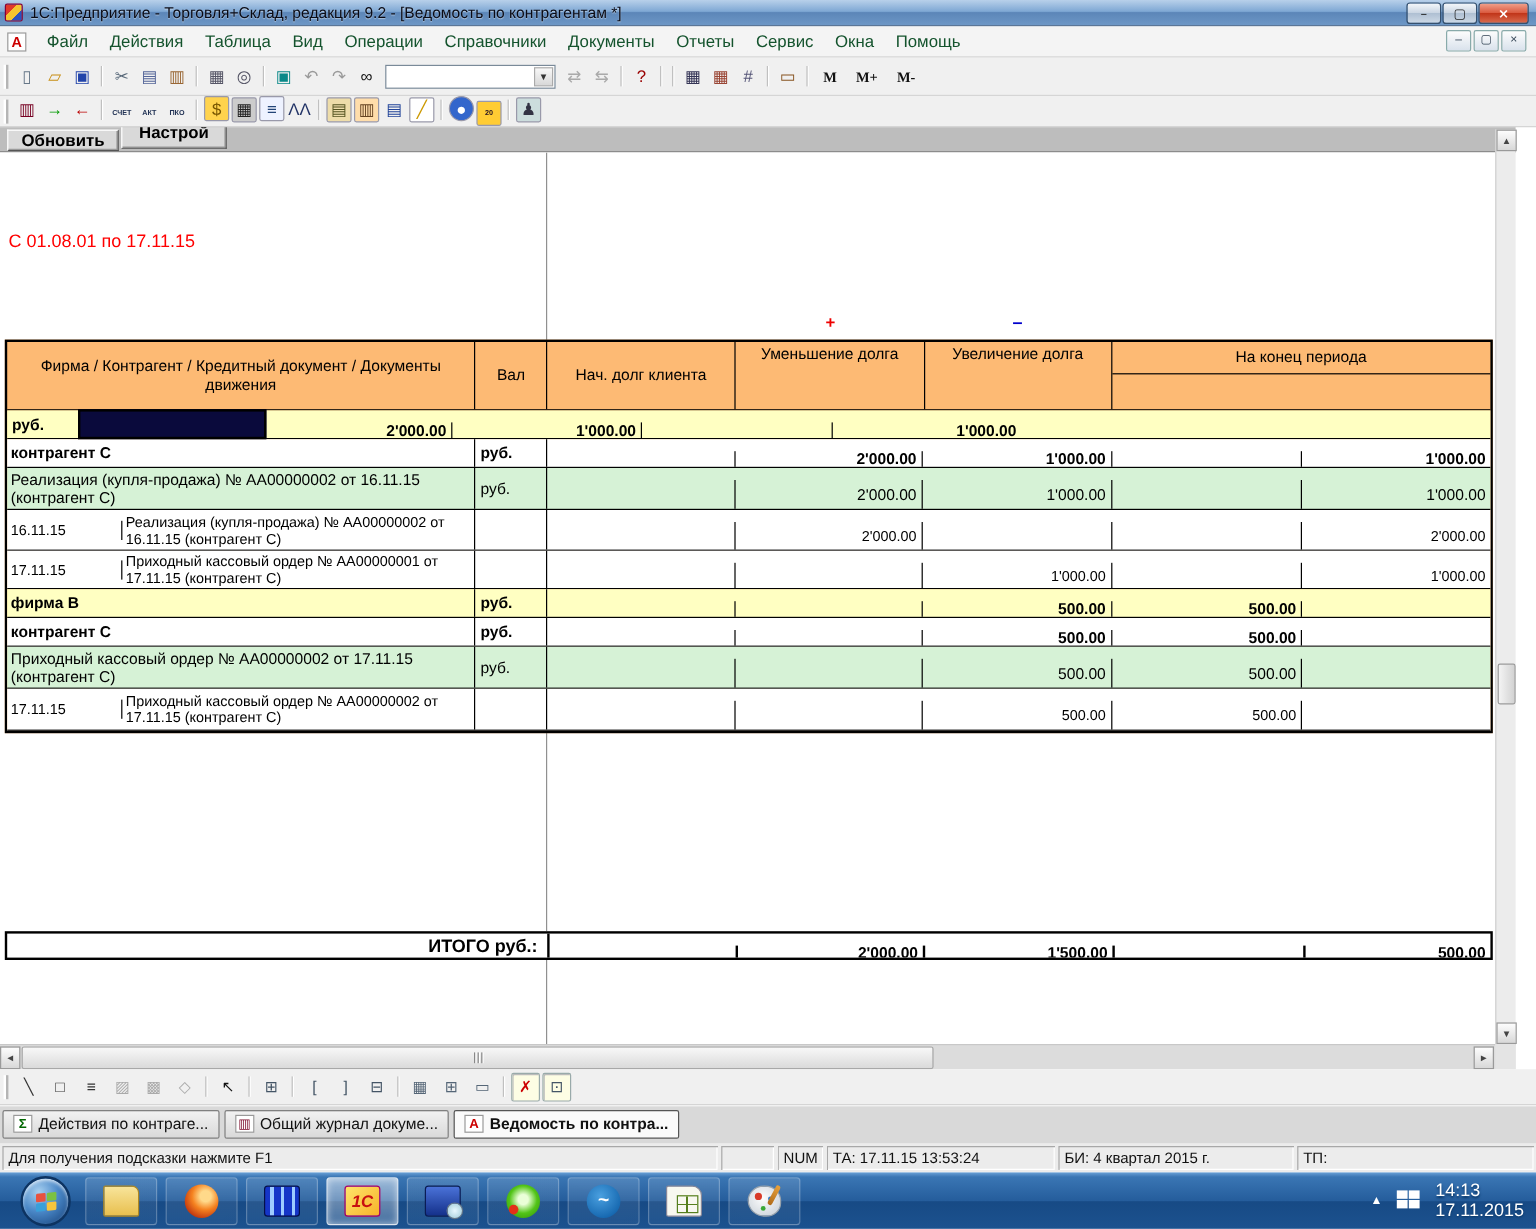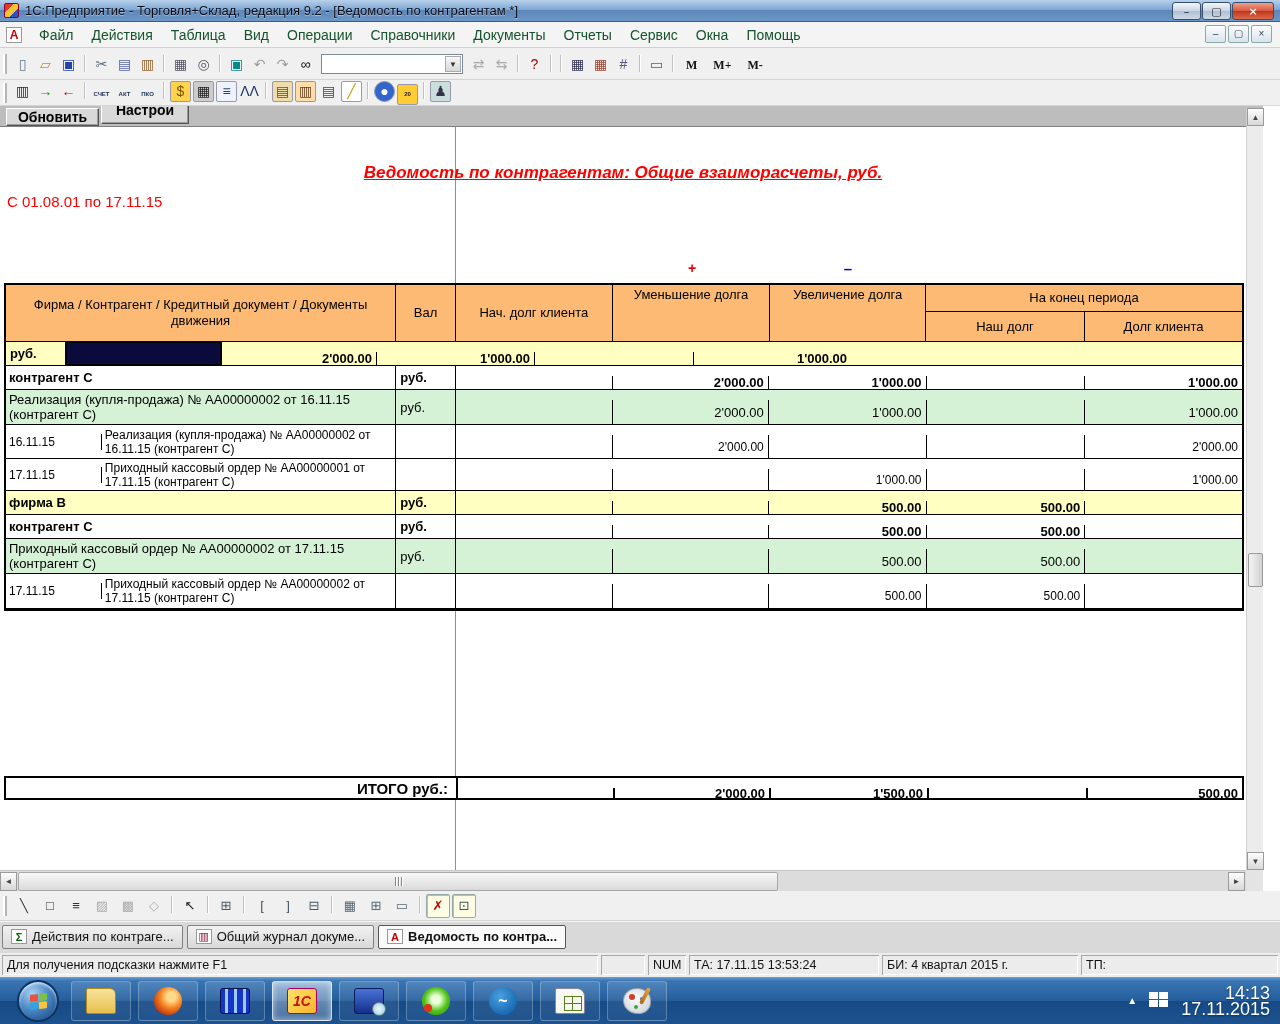--- a/index.html
+++ b/index.html
@@ -172,21 +172,21 @@
   .ic-paint { width:28px; height:26px; border-radius:50% 50% 46% 54%;
     background:radial-gradient(circle at 45% 40%, #fdfdfd, #cfd6dd 80%); border:1px solid #98a2ac; position:relative; }
   .ic-paint::before { content:""; position:absolute; left:5px; top:5px; width:6px; height:6px; border-radius:50%; background:#d83a28; box-shadow:10px 2px 0 -1px #2a7ad0, 4px 10px 0 -1px #3aa838; }
   .ic-paint::after { content:""; position:absolute; right:3px; top:-2px; width:4px; height:18px; background:linear-gradient(#e8a23c,#b06a18); border-radius:2px; transform:rotate(28deg); }
   #tray { margin-left:auto; display:flex; align-items:center; gap:12px; padding-right:10px; }
   #tray-chevron { color:#fff; font-size:10px; }
   #tray-flag { width:20px; height:17px; position:relative; }
   #tray-flag i { position:absolute; width:9px; height:7px; background:#fff; }
   #tray-flag i:nth-child(1){left:0;top:0;} #tray-flag i:nth-child(2){left:10px;top:0;}
   #tray-flag i:nth-child(3){left:0;top:8px;} #tray-flag i:nth-child(4){left:10px;top:8px;}
-  #clock { text-align:right; color:#fff; font-size:18px; line-height:16px; text-shadow:0 1px 2px #05305e; }
+  #clock { text-align:left; color:#fff; font-size:15px; line-height:16px; text-shadow:0 1px 2px #05305e; }
 </style>
 </head>
 <body>
 
 <div id="titlebar" class="abs">
   <span id="app-icon"></span>
   <span id="title-text">1С:Предприятие - Торговля+Склад, редакция 9.2 - [Ведомость по контрагентам *]</span>
   <span class="wbtns">
     <span class="wbtn">–</span>
     <span class="wbtn">▢</span>
@@ -219,38 +219,33 @@
   <span><span class="tile" style="color: rgb(119, 0, 34);">▥</span><span class="tile" style="color: rgb(0, 153, 0);">→</span><span class="tile" style="color: rgb(187, 0, 0);">←</span><span class="sep"></span><span class="tile txticon" style="color: rgb(34, 51, 85);">СЧЕТ</span><span class="tile txticon" style="color: rgb(34, 51, 85);">АКТ</span><span class="tile txticon" style="color: rgb(34, 51, 85);">ПКО</span><span class="sep"></span><span class="tile" style="color: rgb(119, 85, 0); background: rgb(255, 211, 77); border: 1px solid rgb(153, 153, 170);">$</span><span class="tile" style="color: rgb(34, 34, 34); background: rgb(204, 204, 204); border: 1px solid rgb(153, 153, 170);">▦</span><span class="tile" style="color: rgb(34, 68, 119); background: rgb(238, 242, 255); border: 1px solid rgb(153, 153, 170);">≡</span><span class="tile" style="color: rgb(34, 51, 102);">ΛΛ</span><span class="sep"></span><span class="tile" style="color: rgb(85, 85, 34); background: rgb(238, 221, 170); border: 1px solid rgb(153, 153, 170);">▤</span><span class="tile" style="color: rgb(102, 68, 34); background: rgb(255, 221, 170); border: 1px solid rgb(153, 153, 170);">▥</span><span class="tile" style="color: rgb(34, 68, 153);">▤</span><span class="tile" style="color: rgb(204, 153, 0); background: rgb(255, 255, 255); border: 1px solid rgb(153, 153, 170);">╱</span><span class="sep"></span><span class="tile" style="color: rgb(255, 255, 255); background: rgb(51, 102, 204); border: 1px solid rgb(153, 153, 170); border-radius: 50%;">●</span><span class="tile txticon" style="color: rgb(34, 17, 34); background: rgb(255, 204, 51); border: 1px solid rgb(153, 153, 170);">20</span><span class="sep"></span><span class="tile" style="color: rgb(51, 51, 68); background: rgb(204, 221, 221); border: 1px solid rgb(153, 153, 170);">♟</span></span>
 </div>
 
 <div id="btnbar" class="abs">
   <span id="btn-refresh" class="btn3d">Обновить</span>
   <span id="btn-settings" class="btn3d">Настрой</span>
 </div>
 
 <div id="report" class="abs">
   <div id="split-line" class="abs"></div>
-  <div id="report-title" class="abs">Ведомость по контрагентам: Общие взаиморасчеты, руб.</div>
   <div id="report-period" class="abs">С 01.08.01 по 17.11.15</div>
   <div id="plus-marker" class="abs">+</div>
   <div id="minus-marker" class="abs">–</div>
 
   <div id="rtable" class="abs">
     <div id="hdr" class="hrow">
       <div class="hcell" style="width:391px">Фирма / Контрагент / Кредитный документ / Документы движения</div>
       <div class="hcell" style="width:60px">Вал</div>
       <div class="hcell" style="width:157px">Нач.  долг клиента</div>
       <div class="hcell" style="width:158px; align-items:flex-start;">Уменьшение долга</div>
       <div class="hcell" style="width:156px; align-items:flex-start;">Увеличение долга</div>
       <div style="width:316px; display:flex; flex-direction:column;">
         <div class="hcell" style="height:27px; border-bottom:1px solid #000; border-right:none;">На конец периода</div>
-        <div style="display:flex; flex:1;">
-          <div class="hcell" style="width:159px; border-right:1px solid #000;">Наш долг</div>
-          <div class="hcell" style="width:157px; border-right:none;">Долг клиента</div>
-        </div>
       </div>
     </div>
     <div id="tbody">
         <div class="row kind-firm" style="height: 24px;">
           <div class="cell cval" style="width: 60px;">руб.</div>
           <div class="cell cnum selcell" style="width: 157px; background: rgb(10, 10, 60);"></div>
           <div class="cell cnum" style="width: 156px;">2'000.00</div>
           <div class="cell cnum" style="width: 158px;">1'000.00</div>
           <div class="cell cnum" style="width: 159px;"></div>
           <div class="cell cnum" style="width: 157px;">1'000.00</div>

